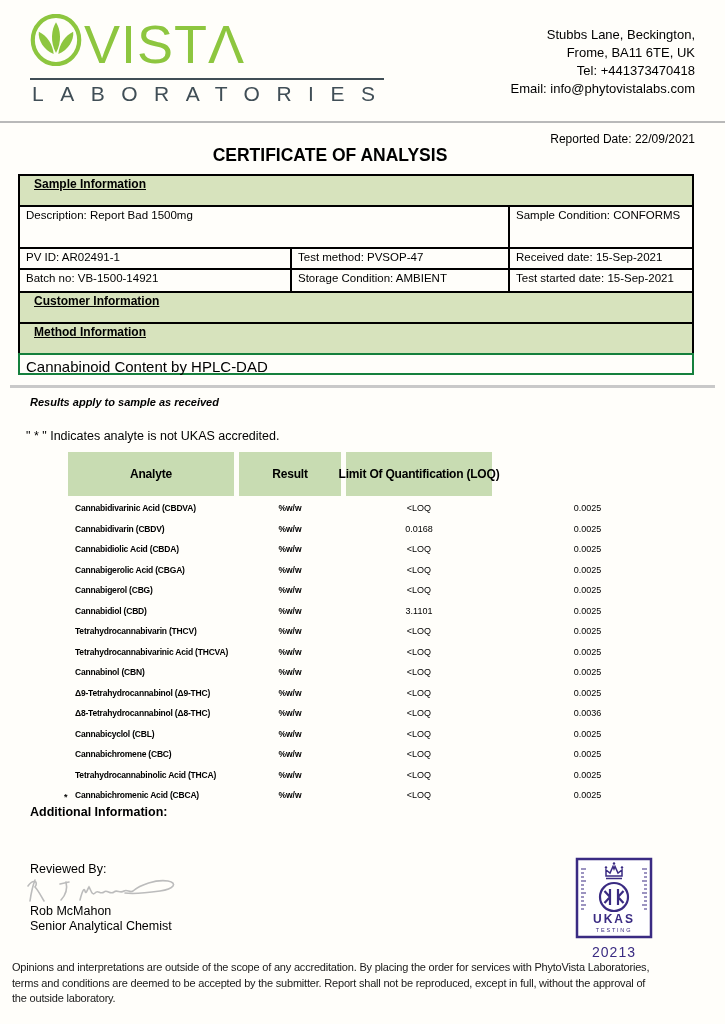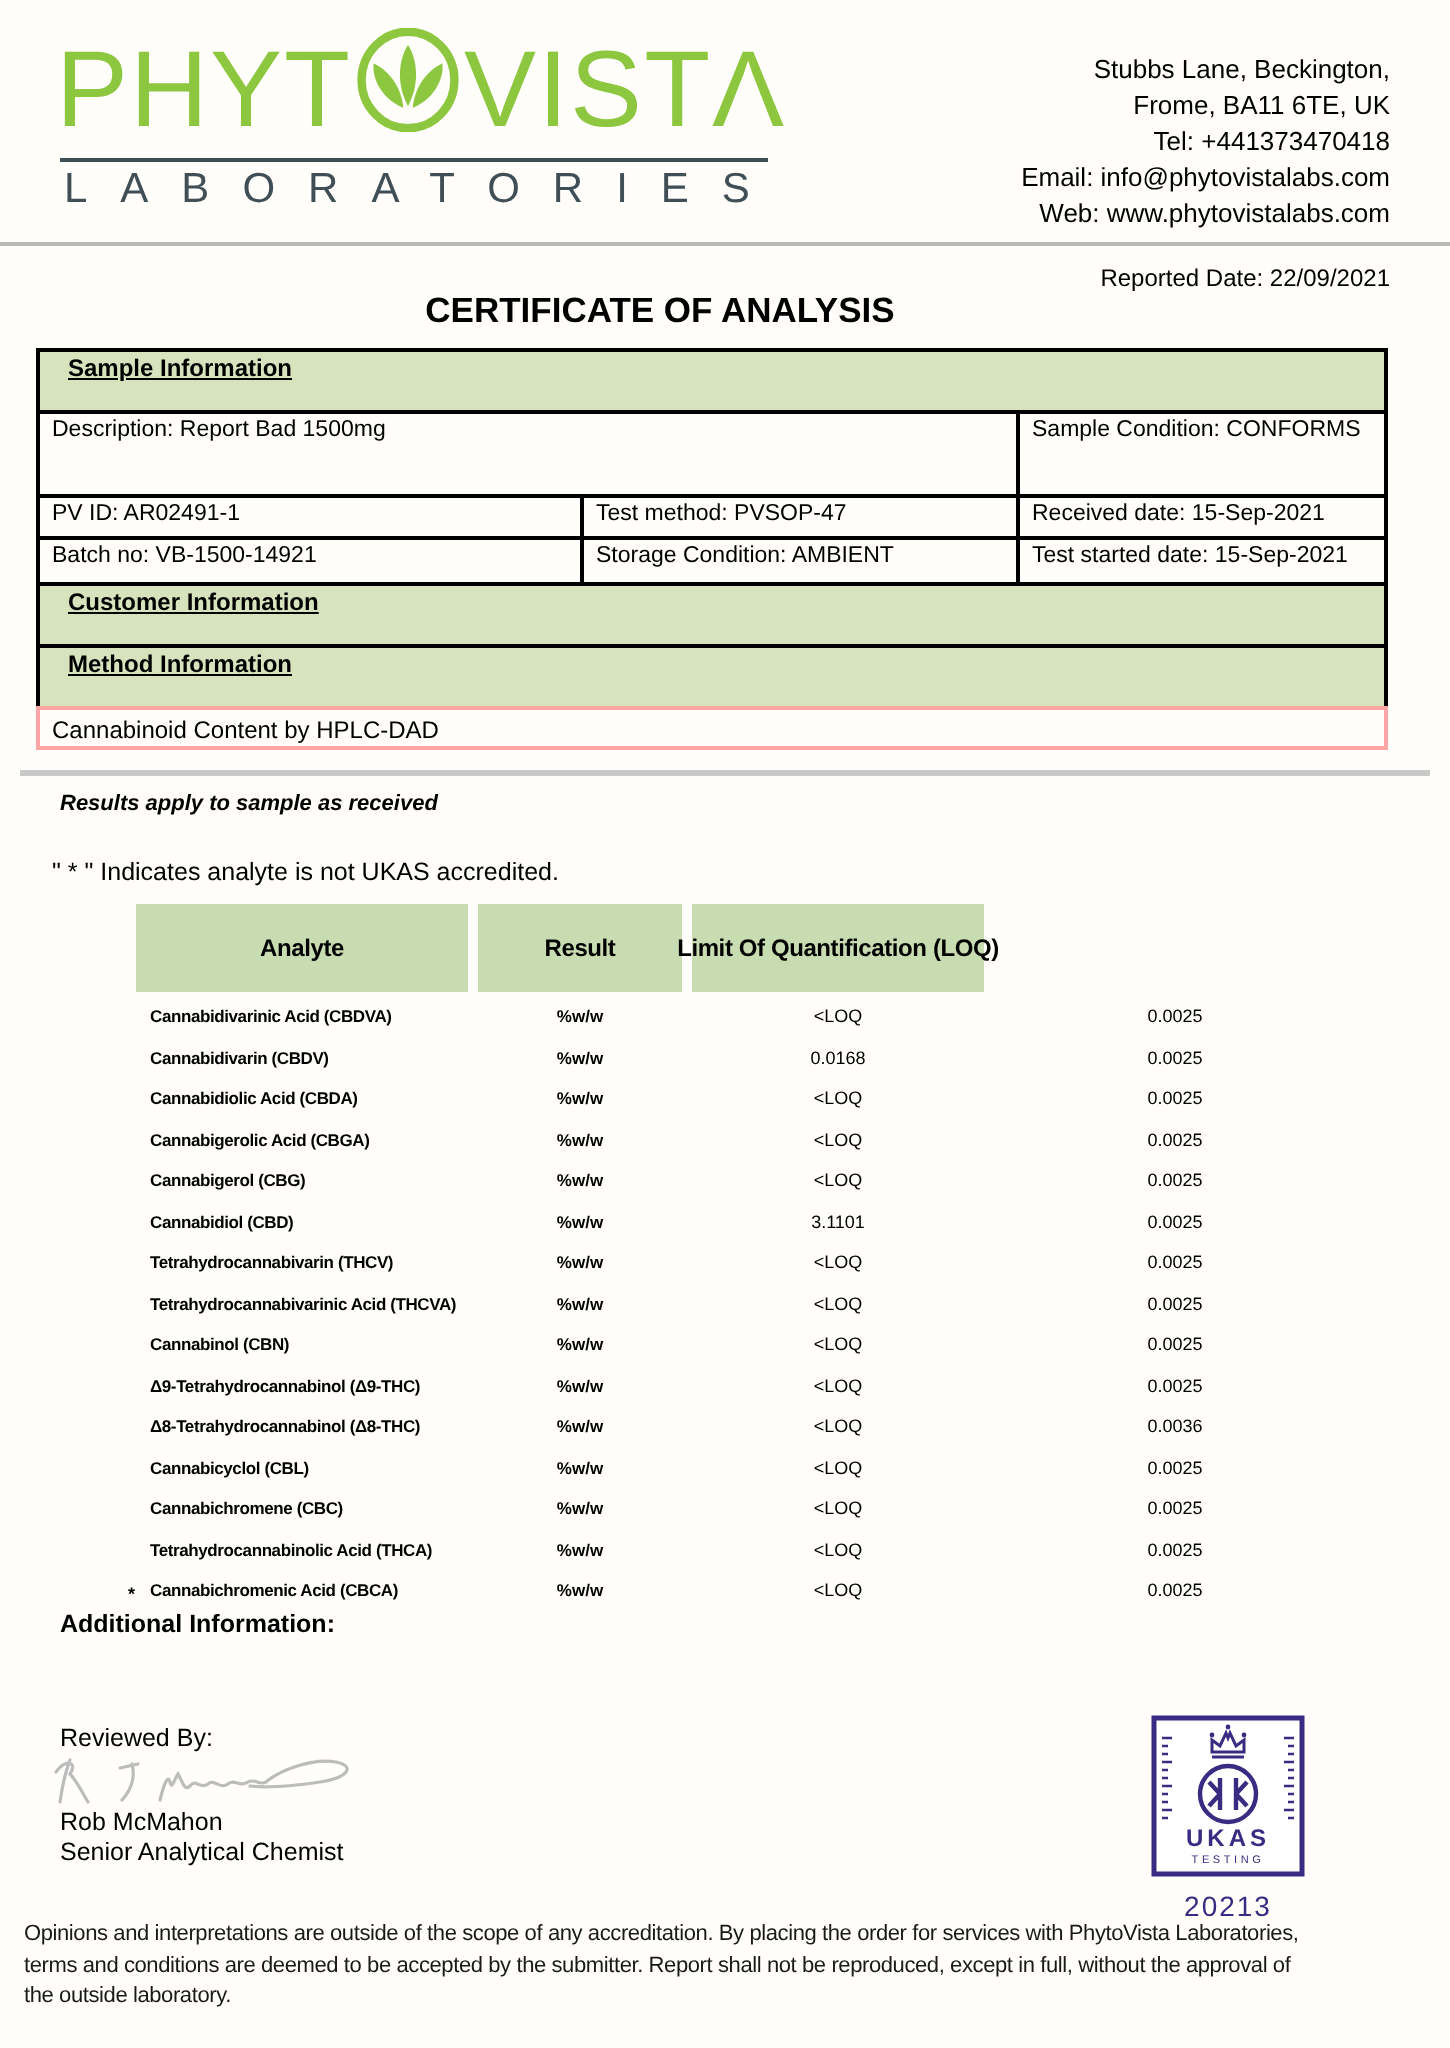--- a/index.html
+++ b/index.html
@@ -26,21 +26,21 @@
   .info-section { position:absolute; top:174px; left:18px; width:676px; }
   .section-bar { border:2px solid #000; background:#d7e3bd; font-size:12px; font-weight:bold; text-decoration:underline; padding:1px 0 14px 14px; }
   .mt { margin-top:-2px; }
   .sample-grid { display:grid; grid-template-columns:270px 216px 182px; grid-template-rows:40px 19px 21px; gap:2px; background:#000; border:2px solid #000; margin-top:-2px; }
   .sample-grid > div { background:#fffefa; font-size:11.5px; padding:2px 6px; white-space:nowrap; }
   .span2 { grid-column:1 / span 2; }
   .cust-box { border:2px solid #000; margin-top:-2px; padding:3px 6px 5px 6px; font-size:11.5px; height:37px; }
   .cust-line { white-space:nowrap; }
   .cust-line + .cust-line { margin-top:7px; }
   .cust-label { display:inline-block; min-width:42px; }
-  .method-box { border:2px solid #fca5a5; margin-top:-2px; padding:3px 6px; font-size:12px; height:22px; }
+  .method-box { border:2px solid #15803d; margin-top:-2px; padding:3px 6px; font-size:15px; height:22px; }
 
   .gray-divider { position:absolute; top:385px; left:10px; width:705px; height:3px; background:#c9c9c9; }
   .note-italic { position:absolute; top:396px; left:30px; font-size:11px; font-weight:bold; font-style:italic; }
   .note-plain { position:absolute; top:429px; left:26px; font-size:12.5px; }
 
   
   .results { position:absolute; top:452px; left:68px; width:610px; }
   .rhead { display:grid; grid-template-columns:166px 102px 146px 181px; column-gap:5px; }
   .rhead > div { background:#c8dcb2; height:44px; display:flex; align-items:center; justify-content:center; font-weight:bold; font-size:12px; letter-spacing:-0.2px; white-space:nowrap; }
   .rbody { margin-top:2px; }
@@ -62,41 +62,39 @@
   .footer { position:absolute; top:960px; left:12px; width:705px; font-size:11px; line-height:15.5px; letter-spacing:-0.2px; color:#191919; }
   .footer div { white-space:nowrap; }
 </style>
 </head>
 <body>
 
 <div class="page">
 
   <div class="logo-block">
     <div class="logo-word">
-      <span>PHYT</span>
       <span class="leaf">
         <svg width="52" height="52" viewBox="0 0 56 56">
           <ellipse cx="28" cy="28" rx="25" ry="26" fill="none" stroke="#8dc63f" stroke-width="4.5"></ellipse>
           <path d="M28 9 C33 17 34.5 30 28 42 C21.5 30 23 17 28 9 Z" fill="#8dc63f"></path>
           <path d="M25.5 43 C14.5 38.5 8.5 28 9.5 19 C18.5 23.5 24.5 32.5 25.5 43 Z" fill="#8dc63f"></path>
           <path d="M30.5 43 C41.5 38.5 47.5 28 46.5 19 C37.5 23.5 31.5 32.5 30.5 43 Z" fill="#8dc63f"></path>
         </svg>
       </span>
       <span>VISTΛ</span>
     </div>
     <div class="logo-rule"></div>
     <div class="logo-sub">LABORATORIES</div>
   </div>
 
   <div class="contact">
     <div>Stubbs Lane, Beckington,</div>
     <div>Frome, BA11 6TE, UK</div>
     <div>Tel: +441373470418</div>
     <div>Email: info@phytovistalabs.com</div>
-    <div>Web: www.phytovistalabs.com</div>
   </div>
 
   <div class="header-line"></div>
 
   <div class="title-row">
     <div class="coa-title">CERTIFICATE OF ANALYSIS</div>
     <div class="report-meta">
       <div class="report-date">Reported Date: 22/09/2021</div>
       <div class="report-no">No. C-AR02491-1-1</div>
     </div>

